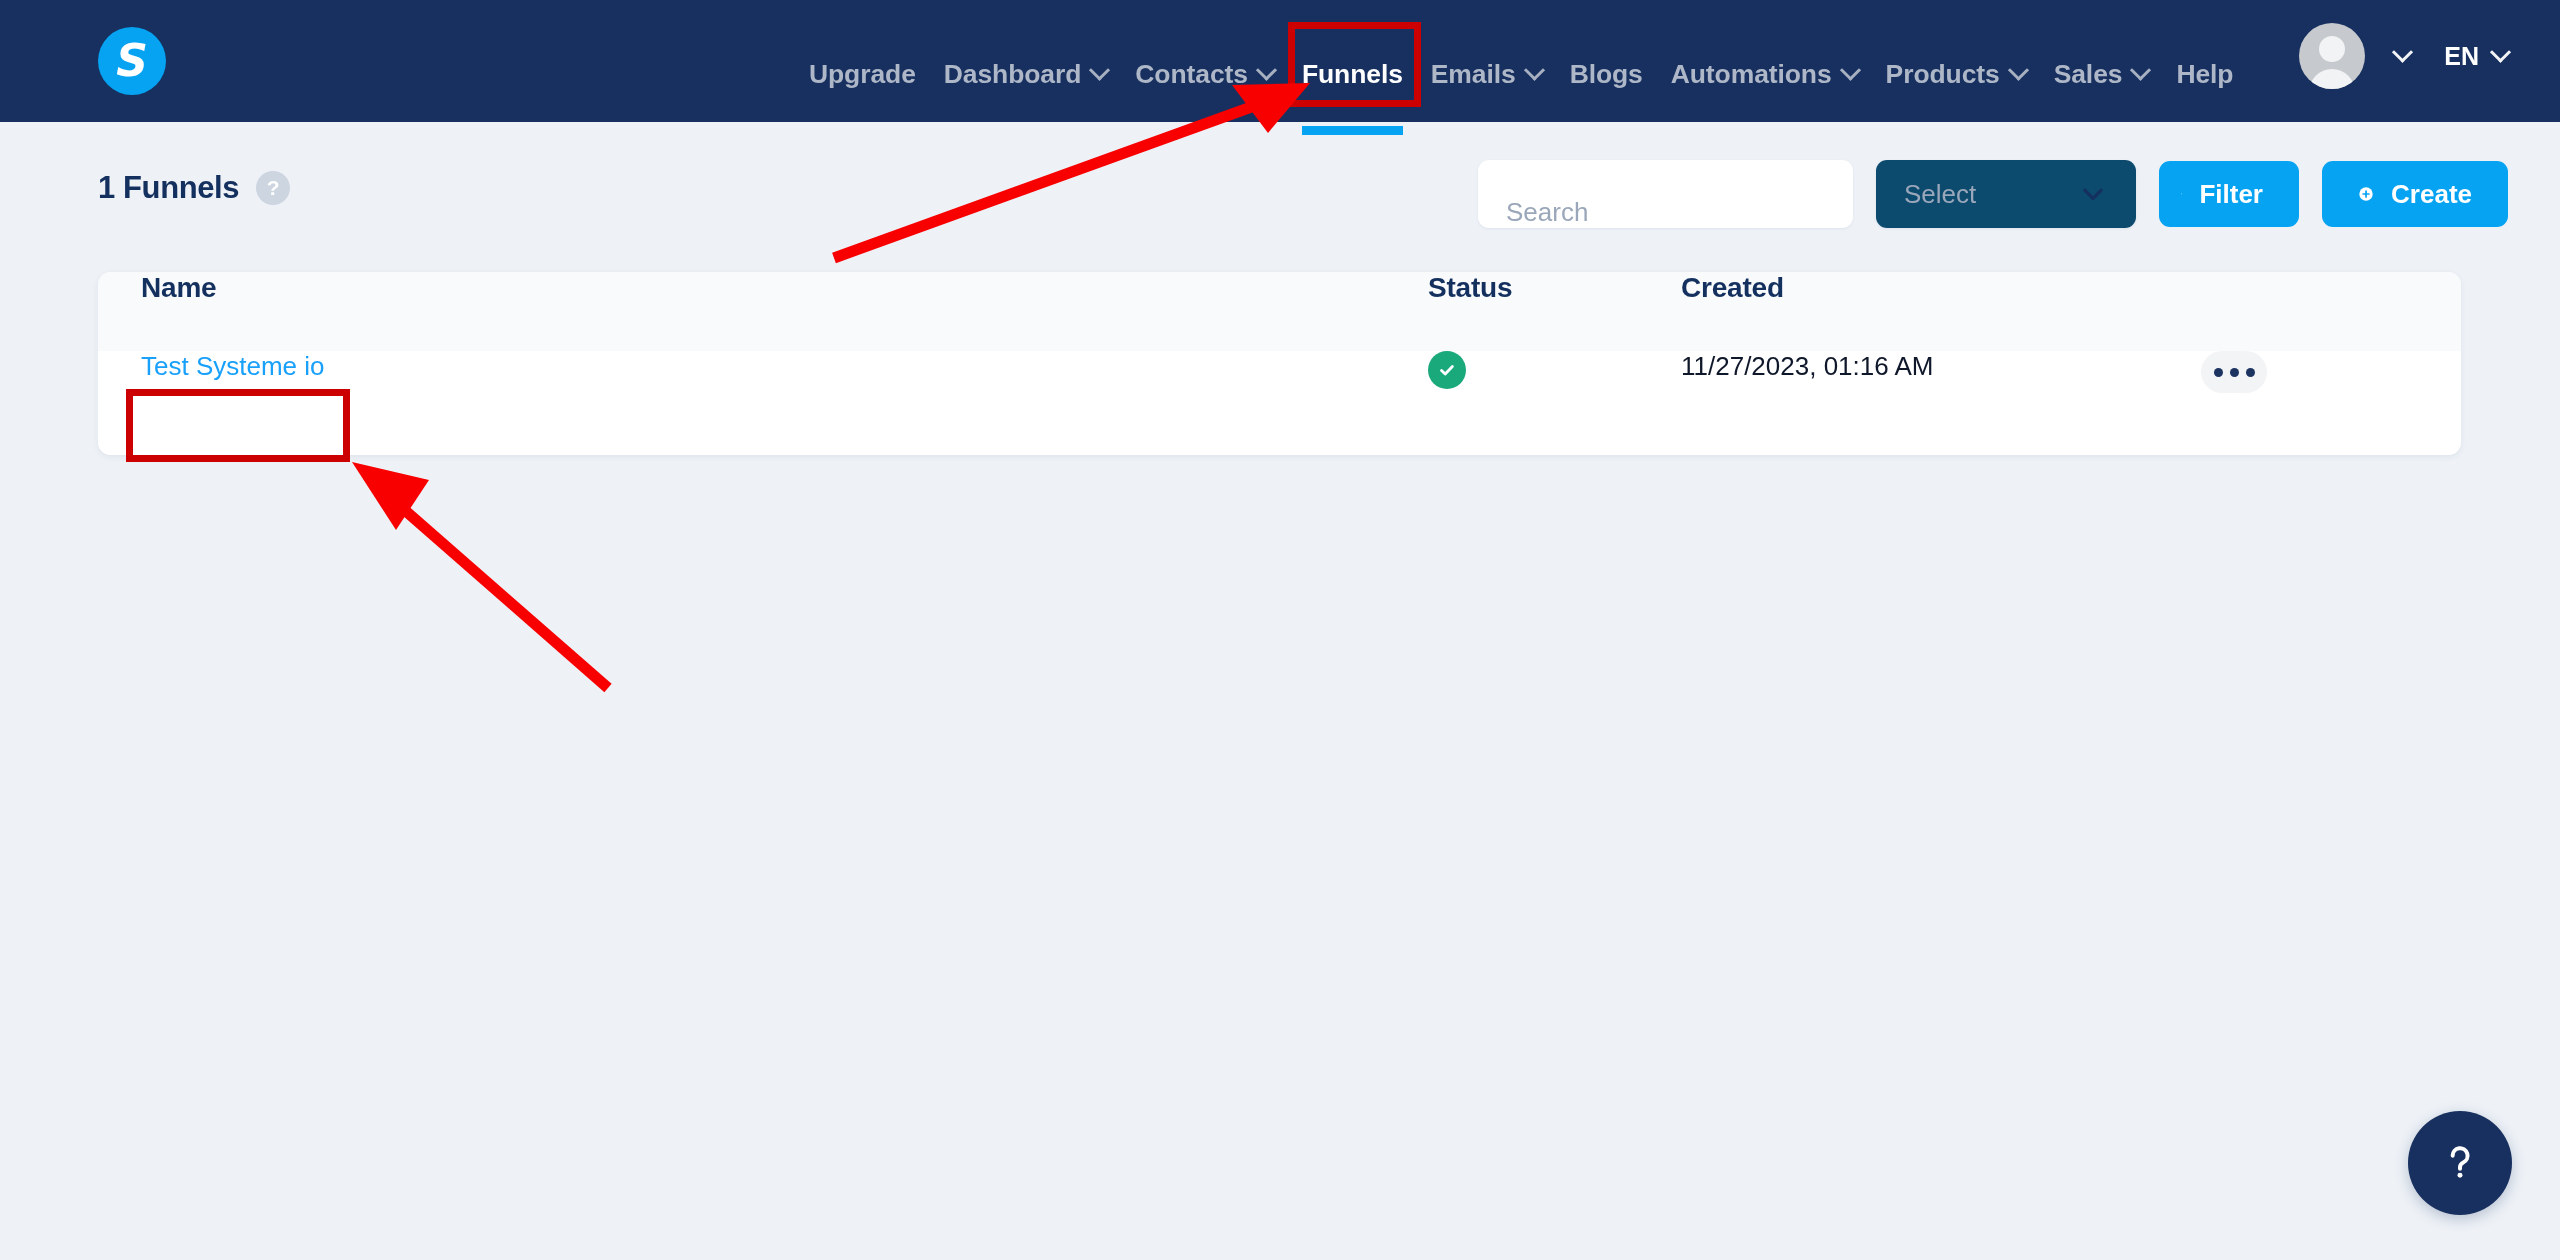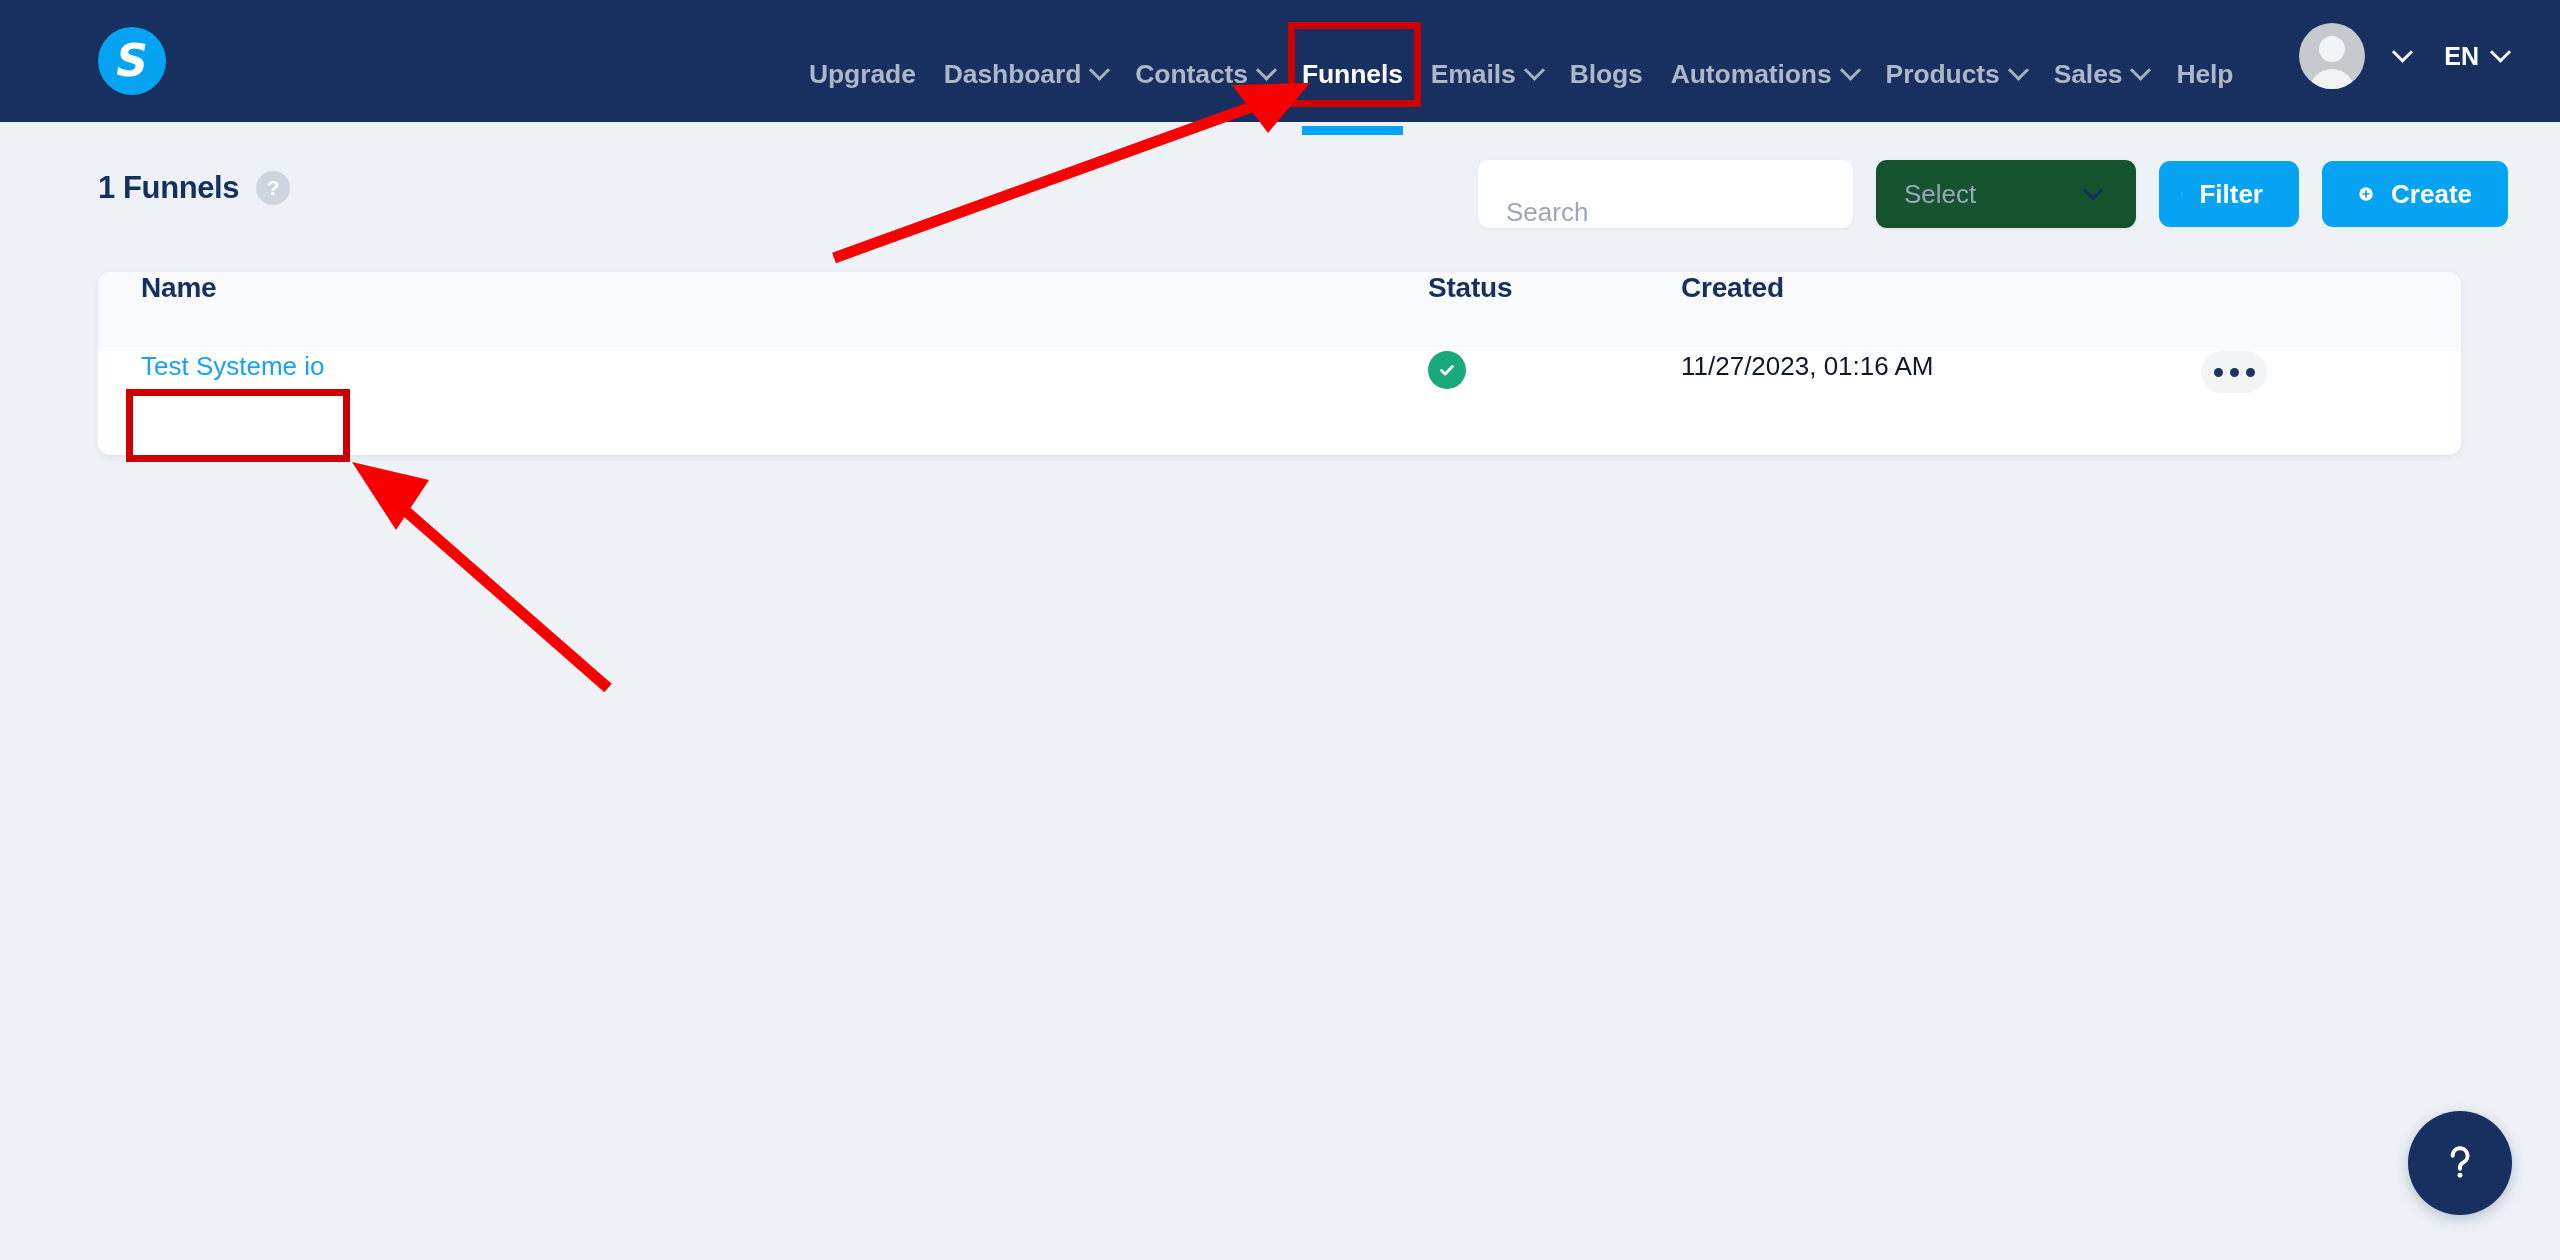--- a/index.html
+++ b/index.html
@@ -187,21 +187,21 @@
     font-size: 26px;
     color: #3c4a60;
     font-family: "Liberation Sans", sans-serif;
     background: transparent;
   }
   .search-box input::placeholder { color: #9aa7ba; }
 
   .select-box {
     width: 260px;
     height: 68px;
-    background: #14532d;
+    background: #0c4a6e;
     border-radius: 11px;
     display: flex;
     align-items: center;
     justify-content: space-between;
     padding: 0 28px;
     cursor: pointer;
     box-shadow: 0 1px 3px rgba(20,48,94,.07);
   }
   .select-text { font-size: 26px; color: #9aa7ba; }
 

